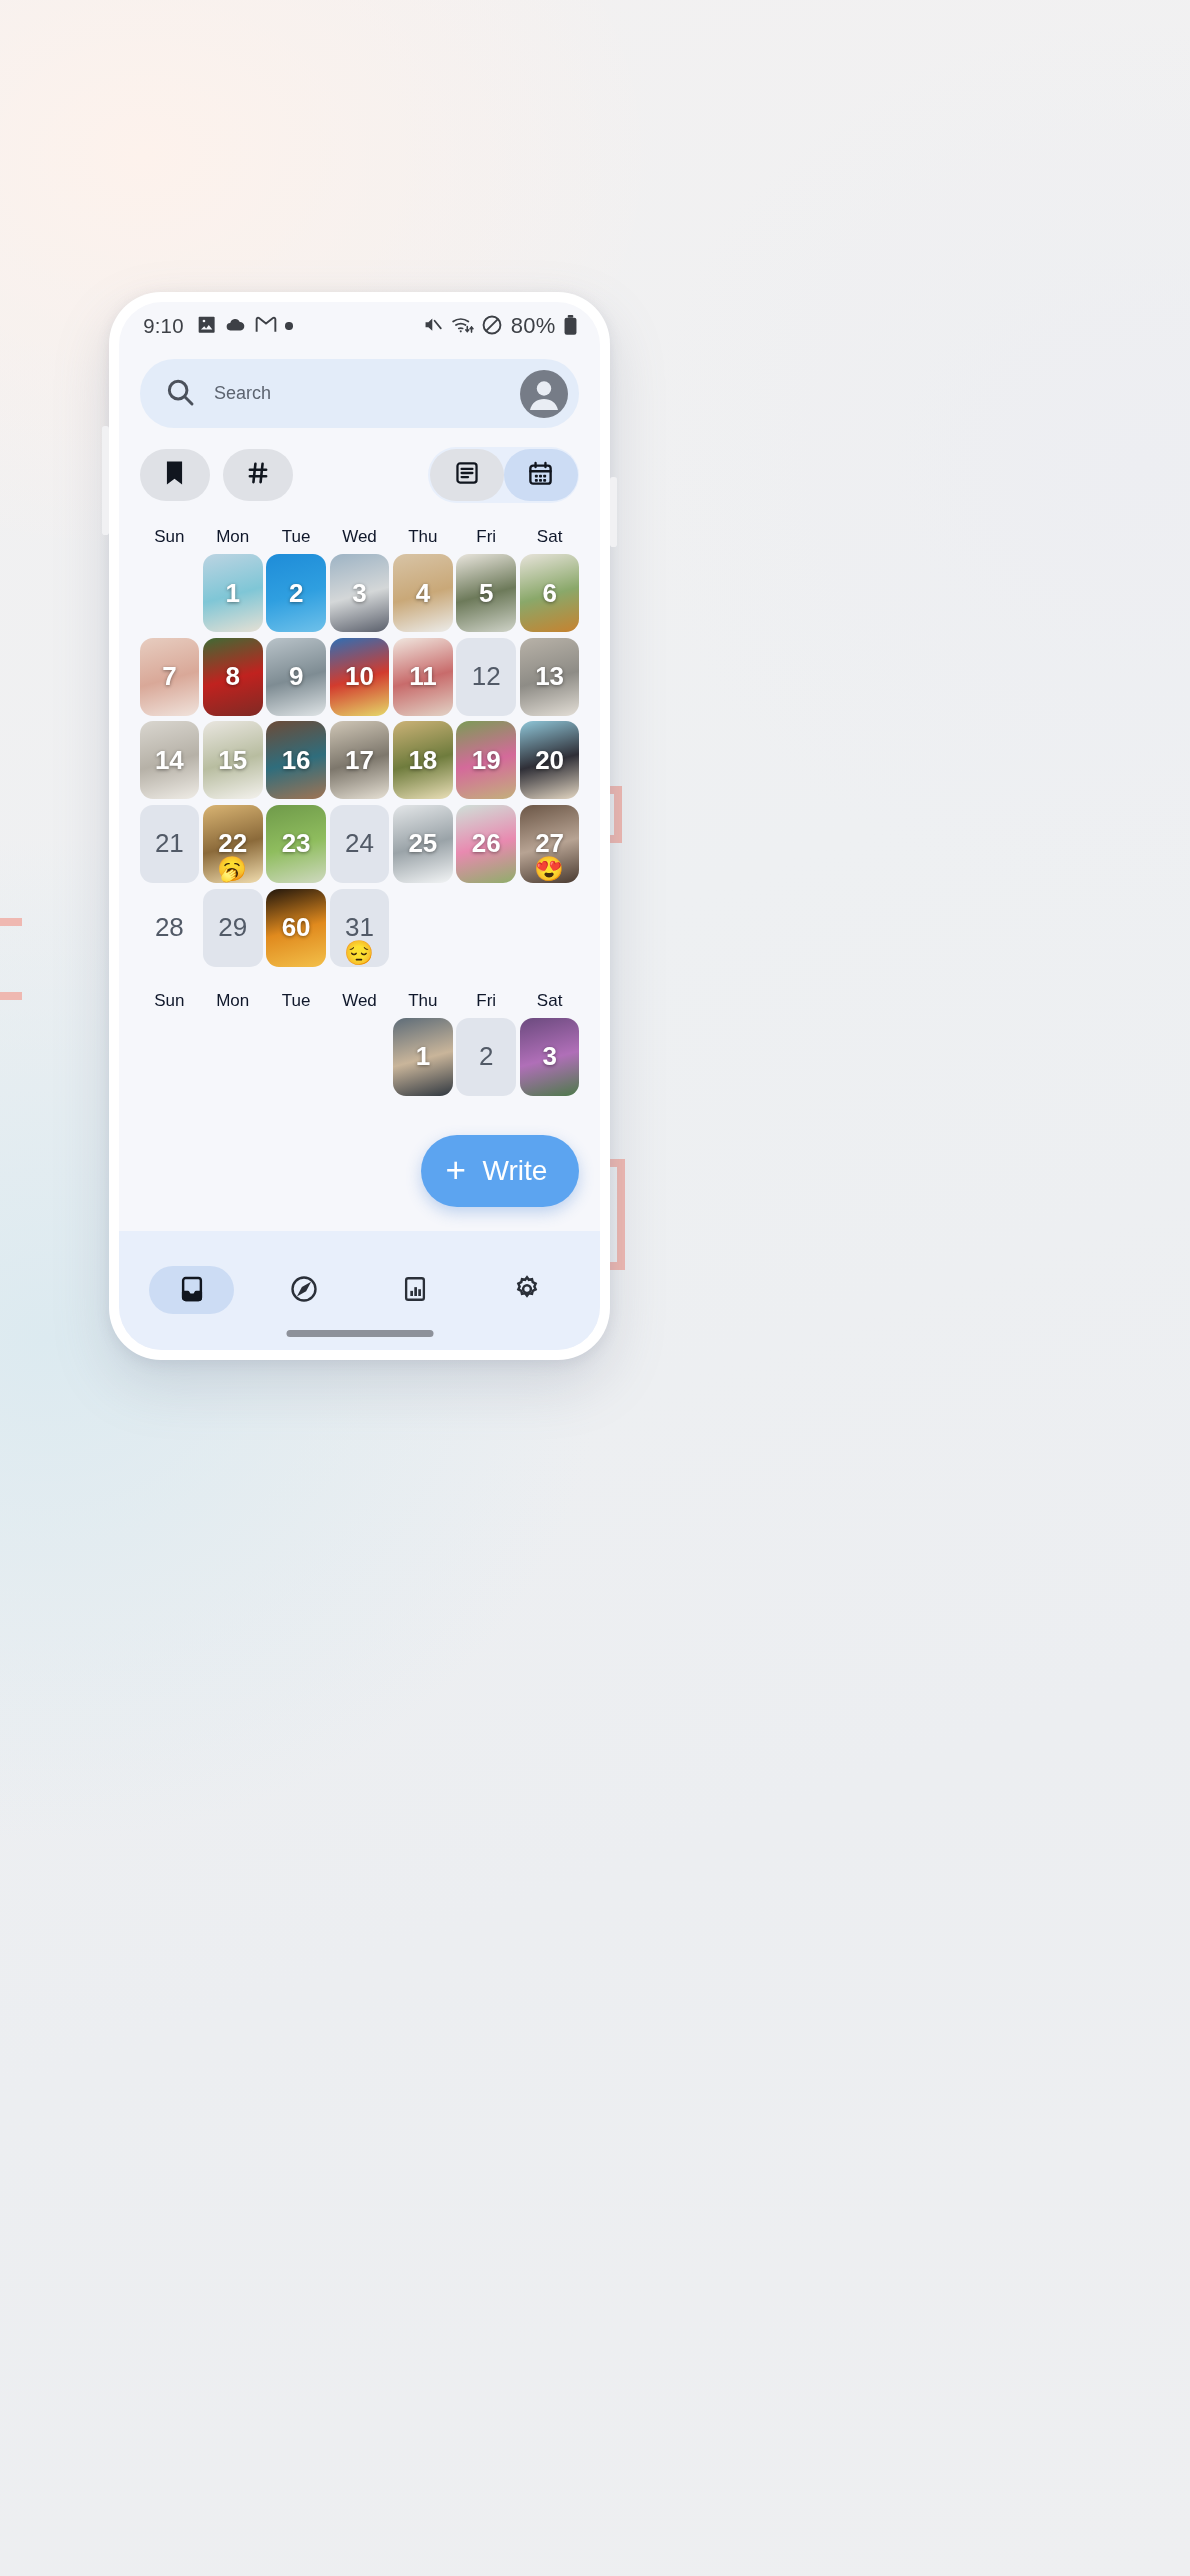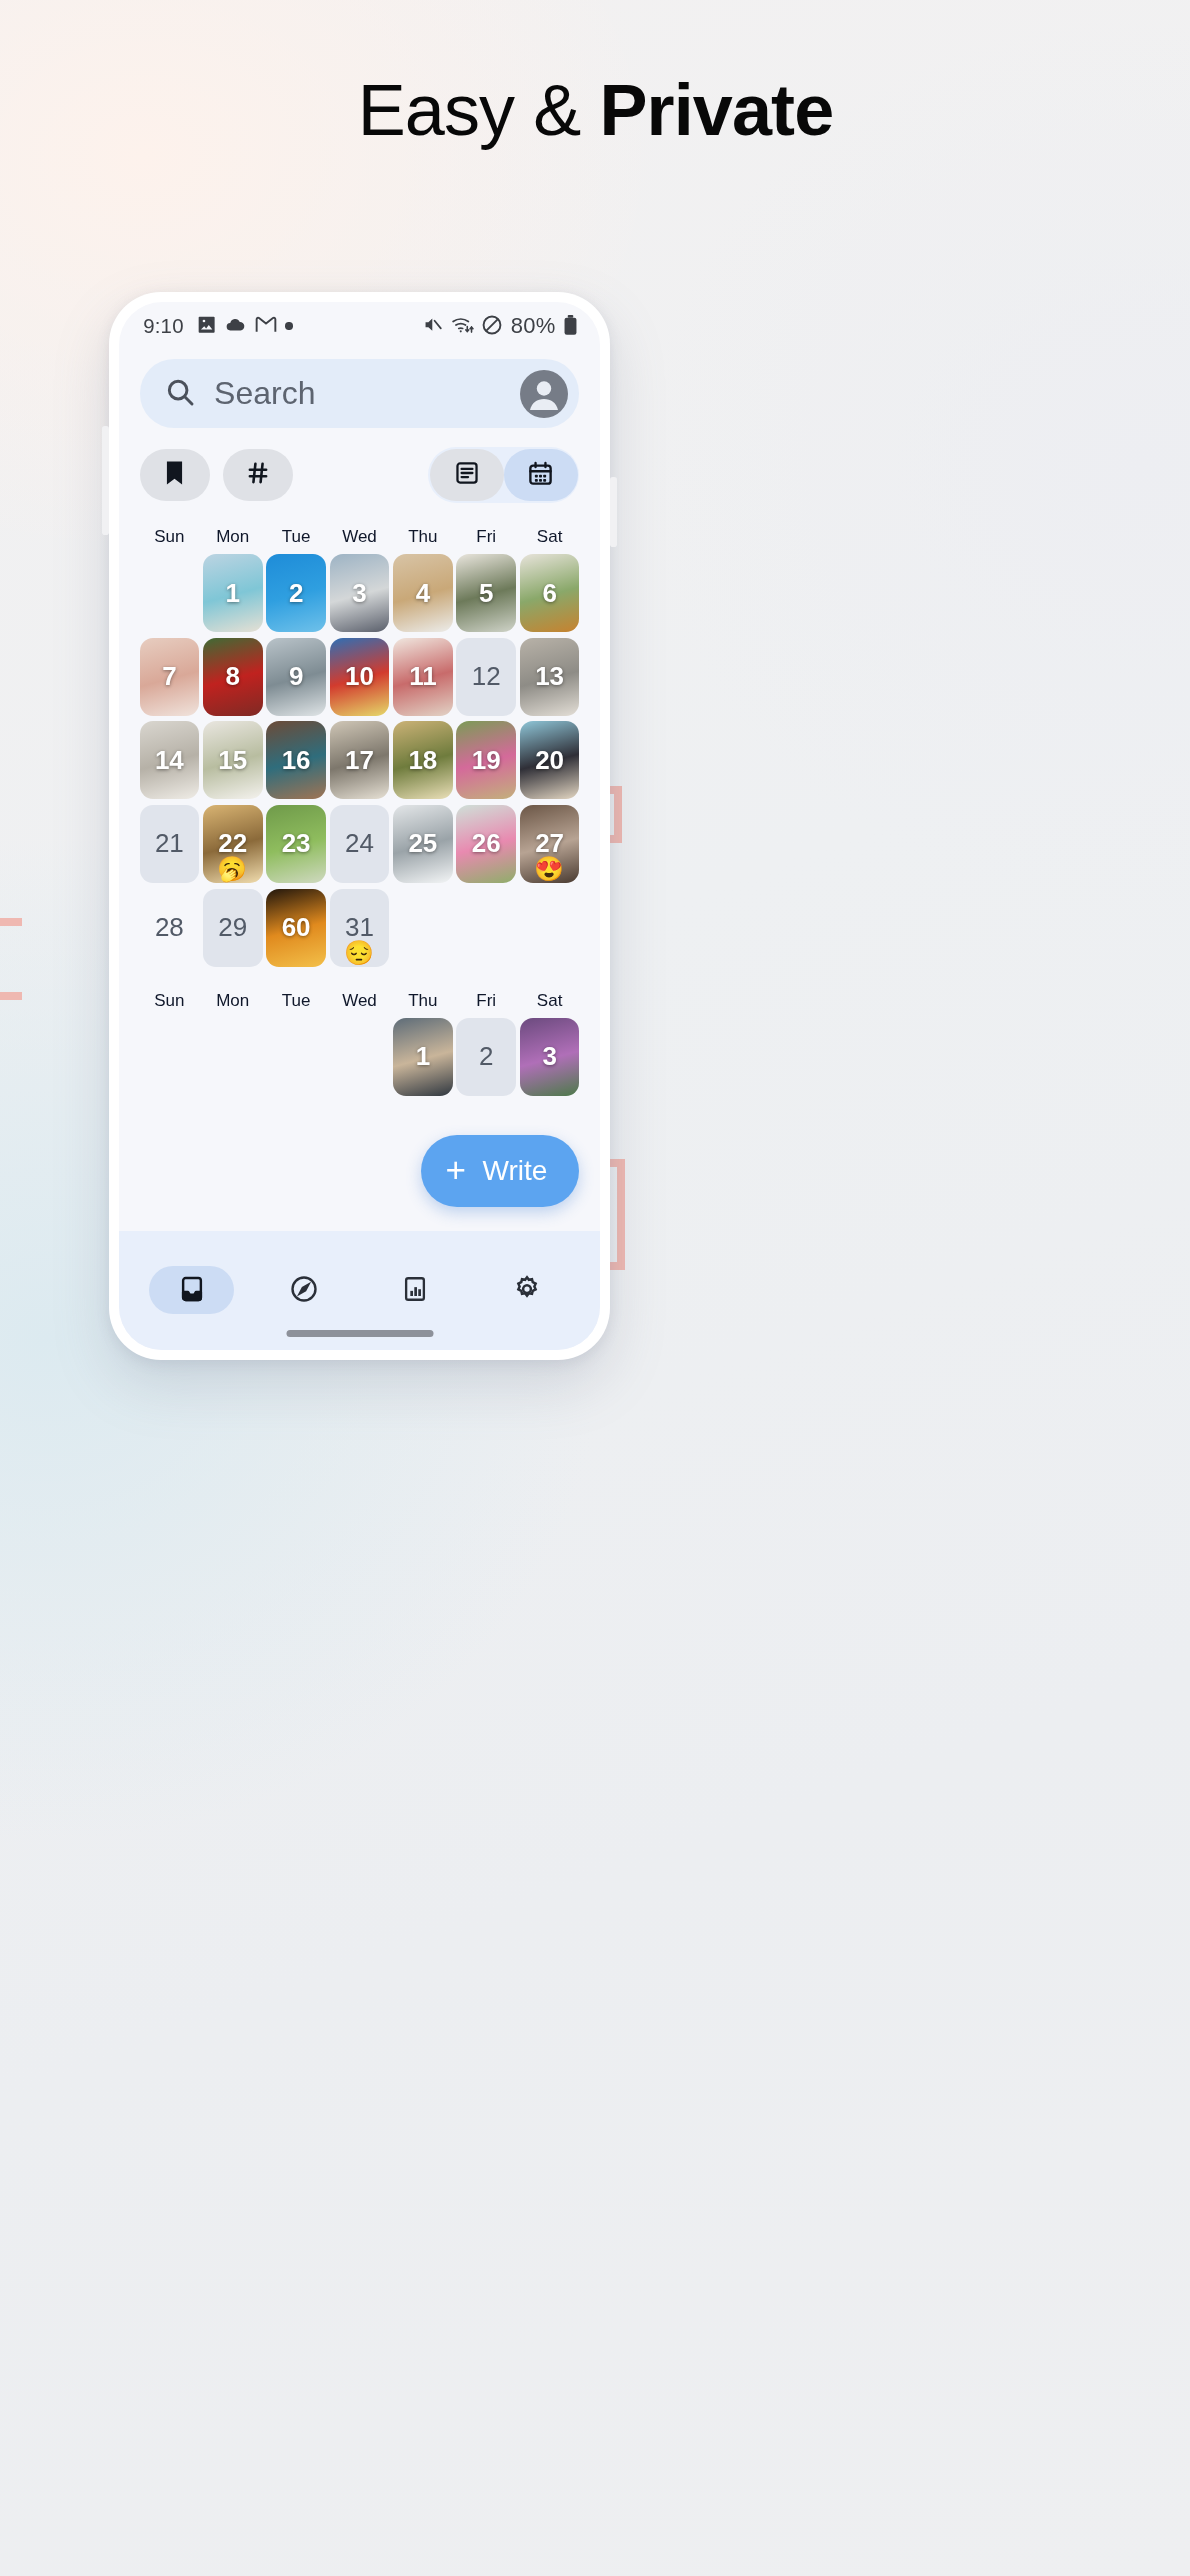--- a/index.html
+++ b/index.html
@@ -105,21 +105,21 @@
     height: 69px;
     background: #e3ecf9;
     border-radius: 34px;
     display: flex;
     align-items: center;
     padding: 0 11px 0 24px;
     flex: none;
   }
   .search-text {
     margin-left: 18.5px;
-    font-size: 32px;
+    font-size: 18px;
     color: #5d6470;
     flex: 1;
   }
   .avatar {
     width: 48px; height: 48px;
     border-radius: 50%;
     background: #767c87;
     display: flex; align-items: center; justify-content: center;
     flex: none;
   }
@@ -278,21 +278,20 @@
   }
 </style>
 </head>
 <body>
 
 <div class="bracket left" style="left:-16.7px; top:918px; width:39px; height:82px;"></div>
 <div class="bracket right" style="right:569px; top:786px; width:43px; height:57px;"></div>
 <div class="bracket right" style="right:566px; top:1159px; width:43px; height:111px;"></div>
 
 <div class="headline-wrap">
-  <div class="headline"><span>Easy &amp; </span><span class="bold">Private</span></div>
 </div>
 
 <div class="phone">
   <div class="side-btn vol"></div>
   <div class="side-btn pwr"></div>
 
   <div class="screen">
 
     <div class="statusbar">
       <div class="sb-left">

